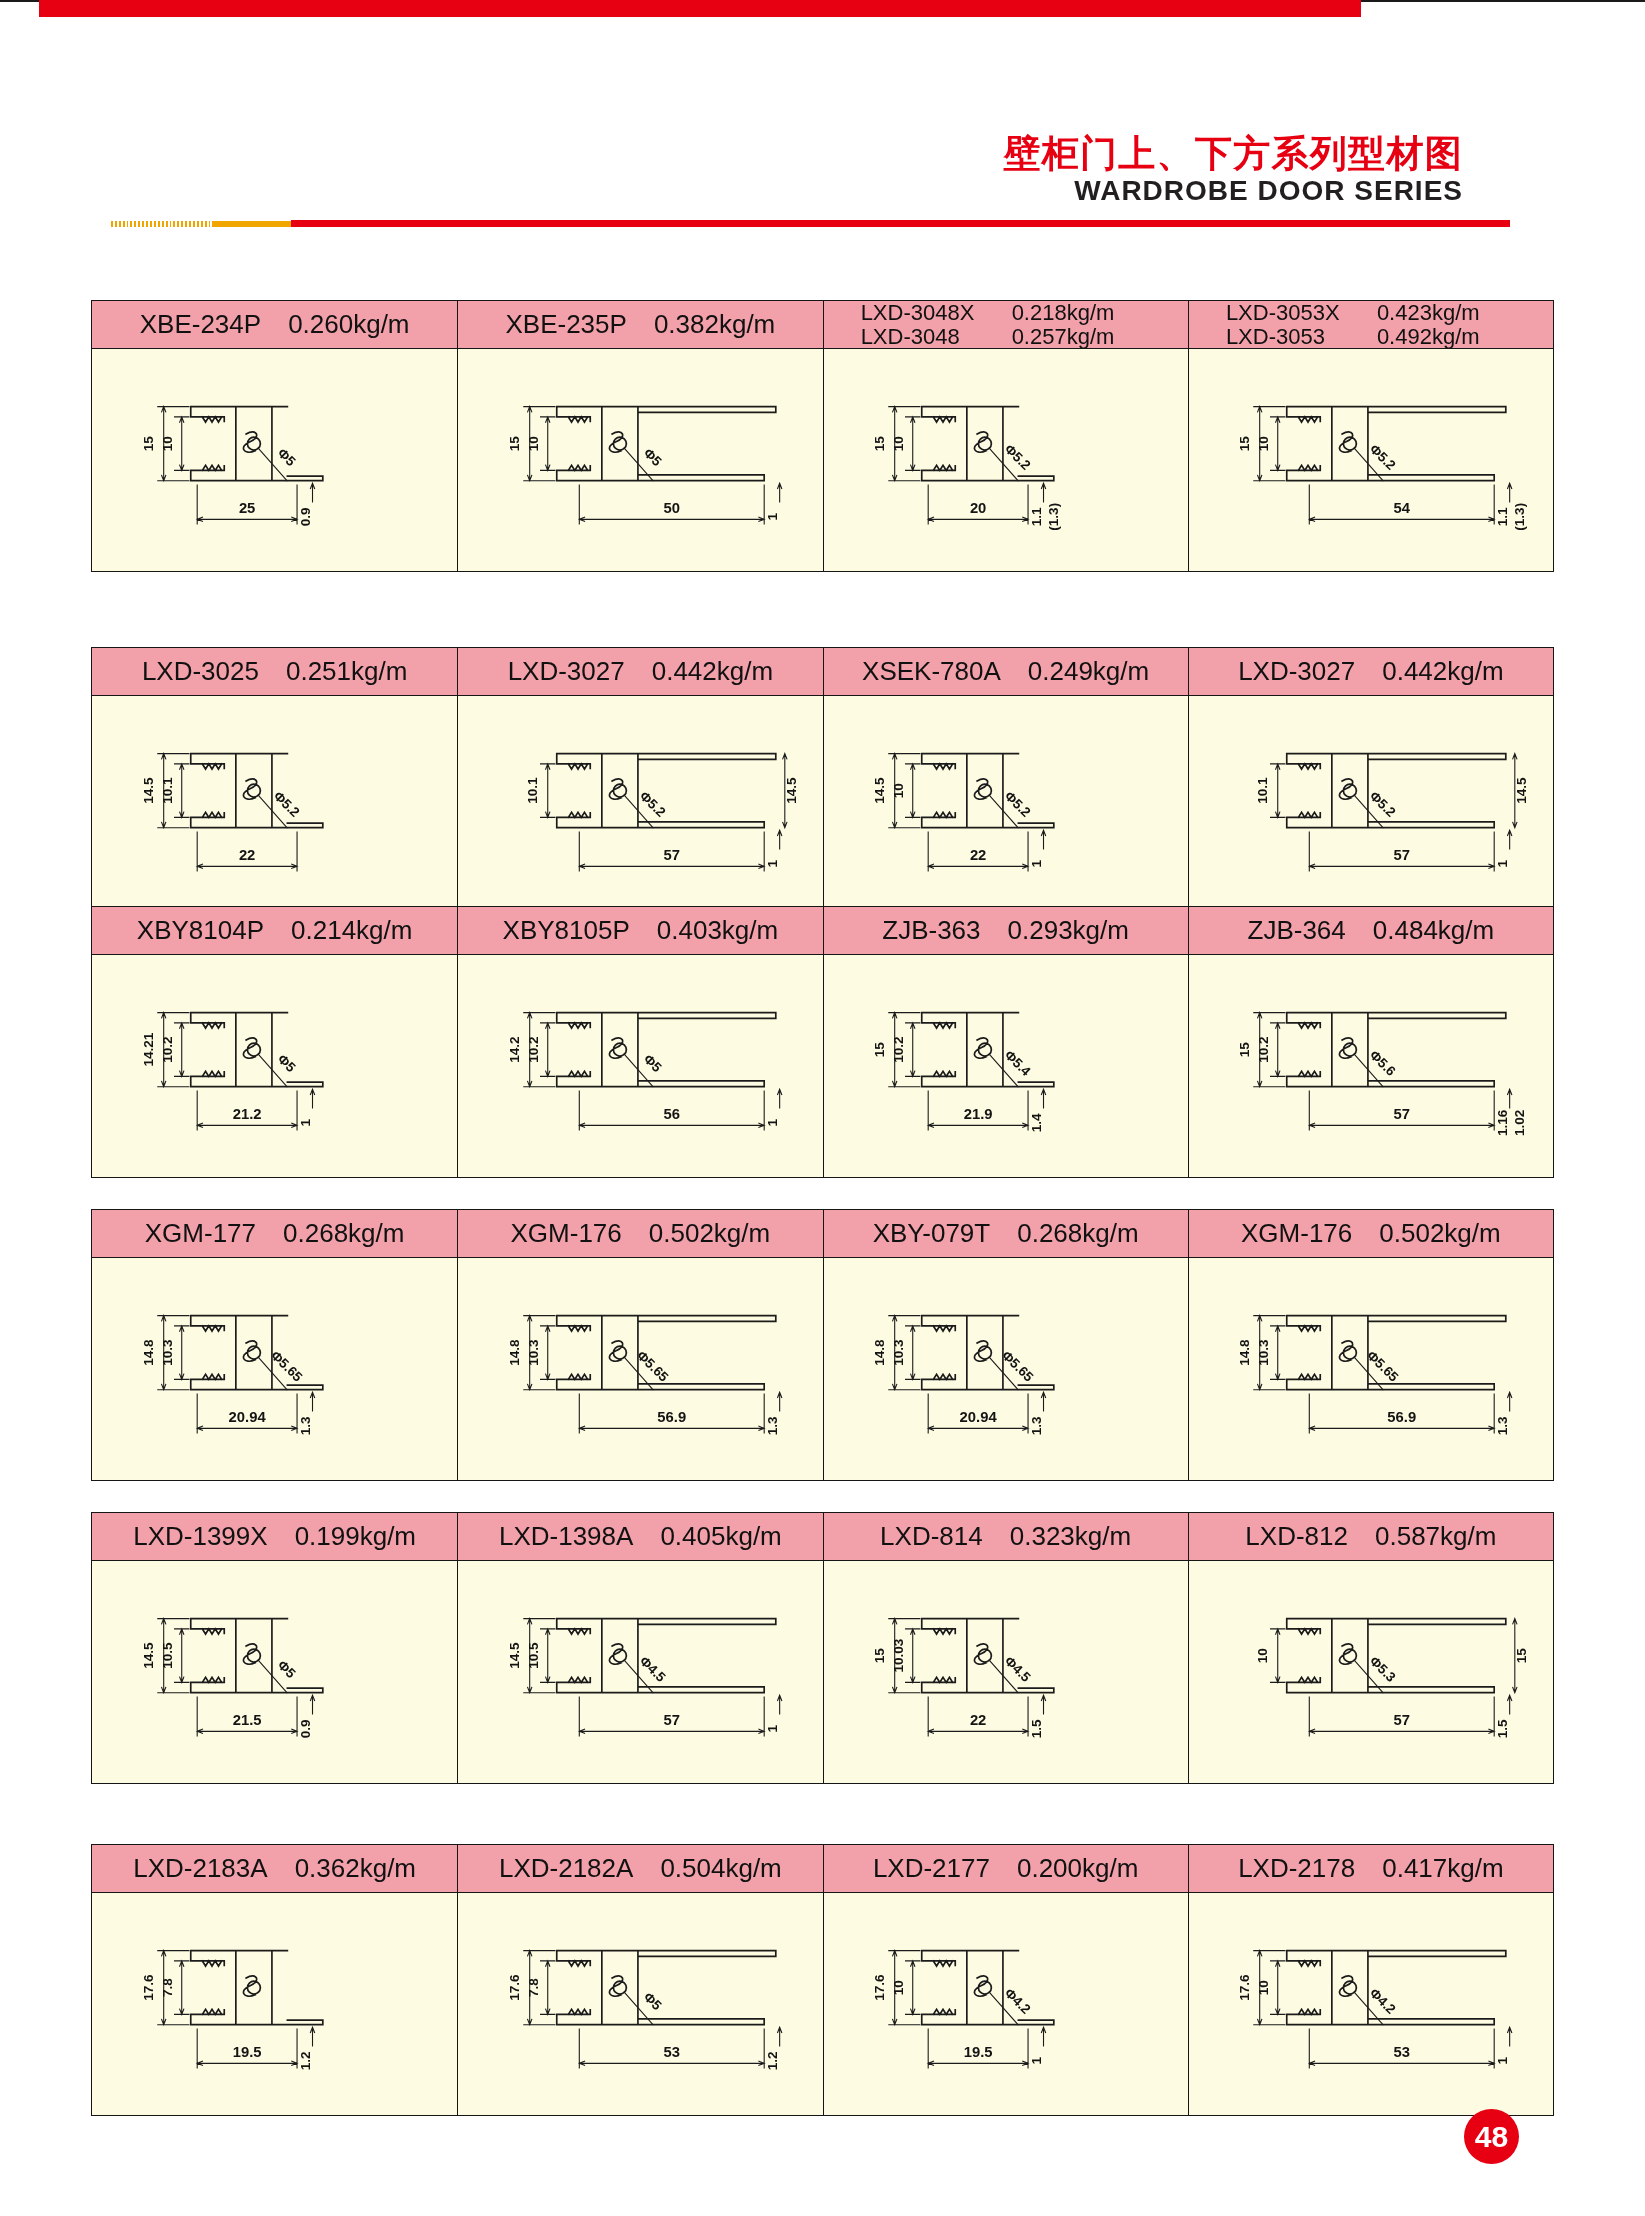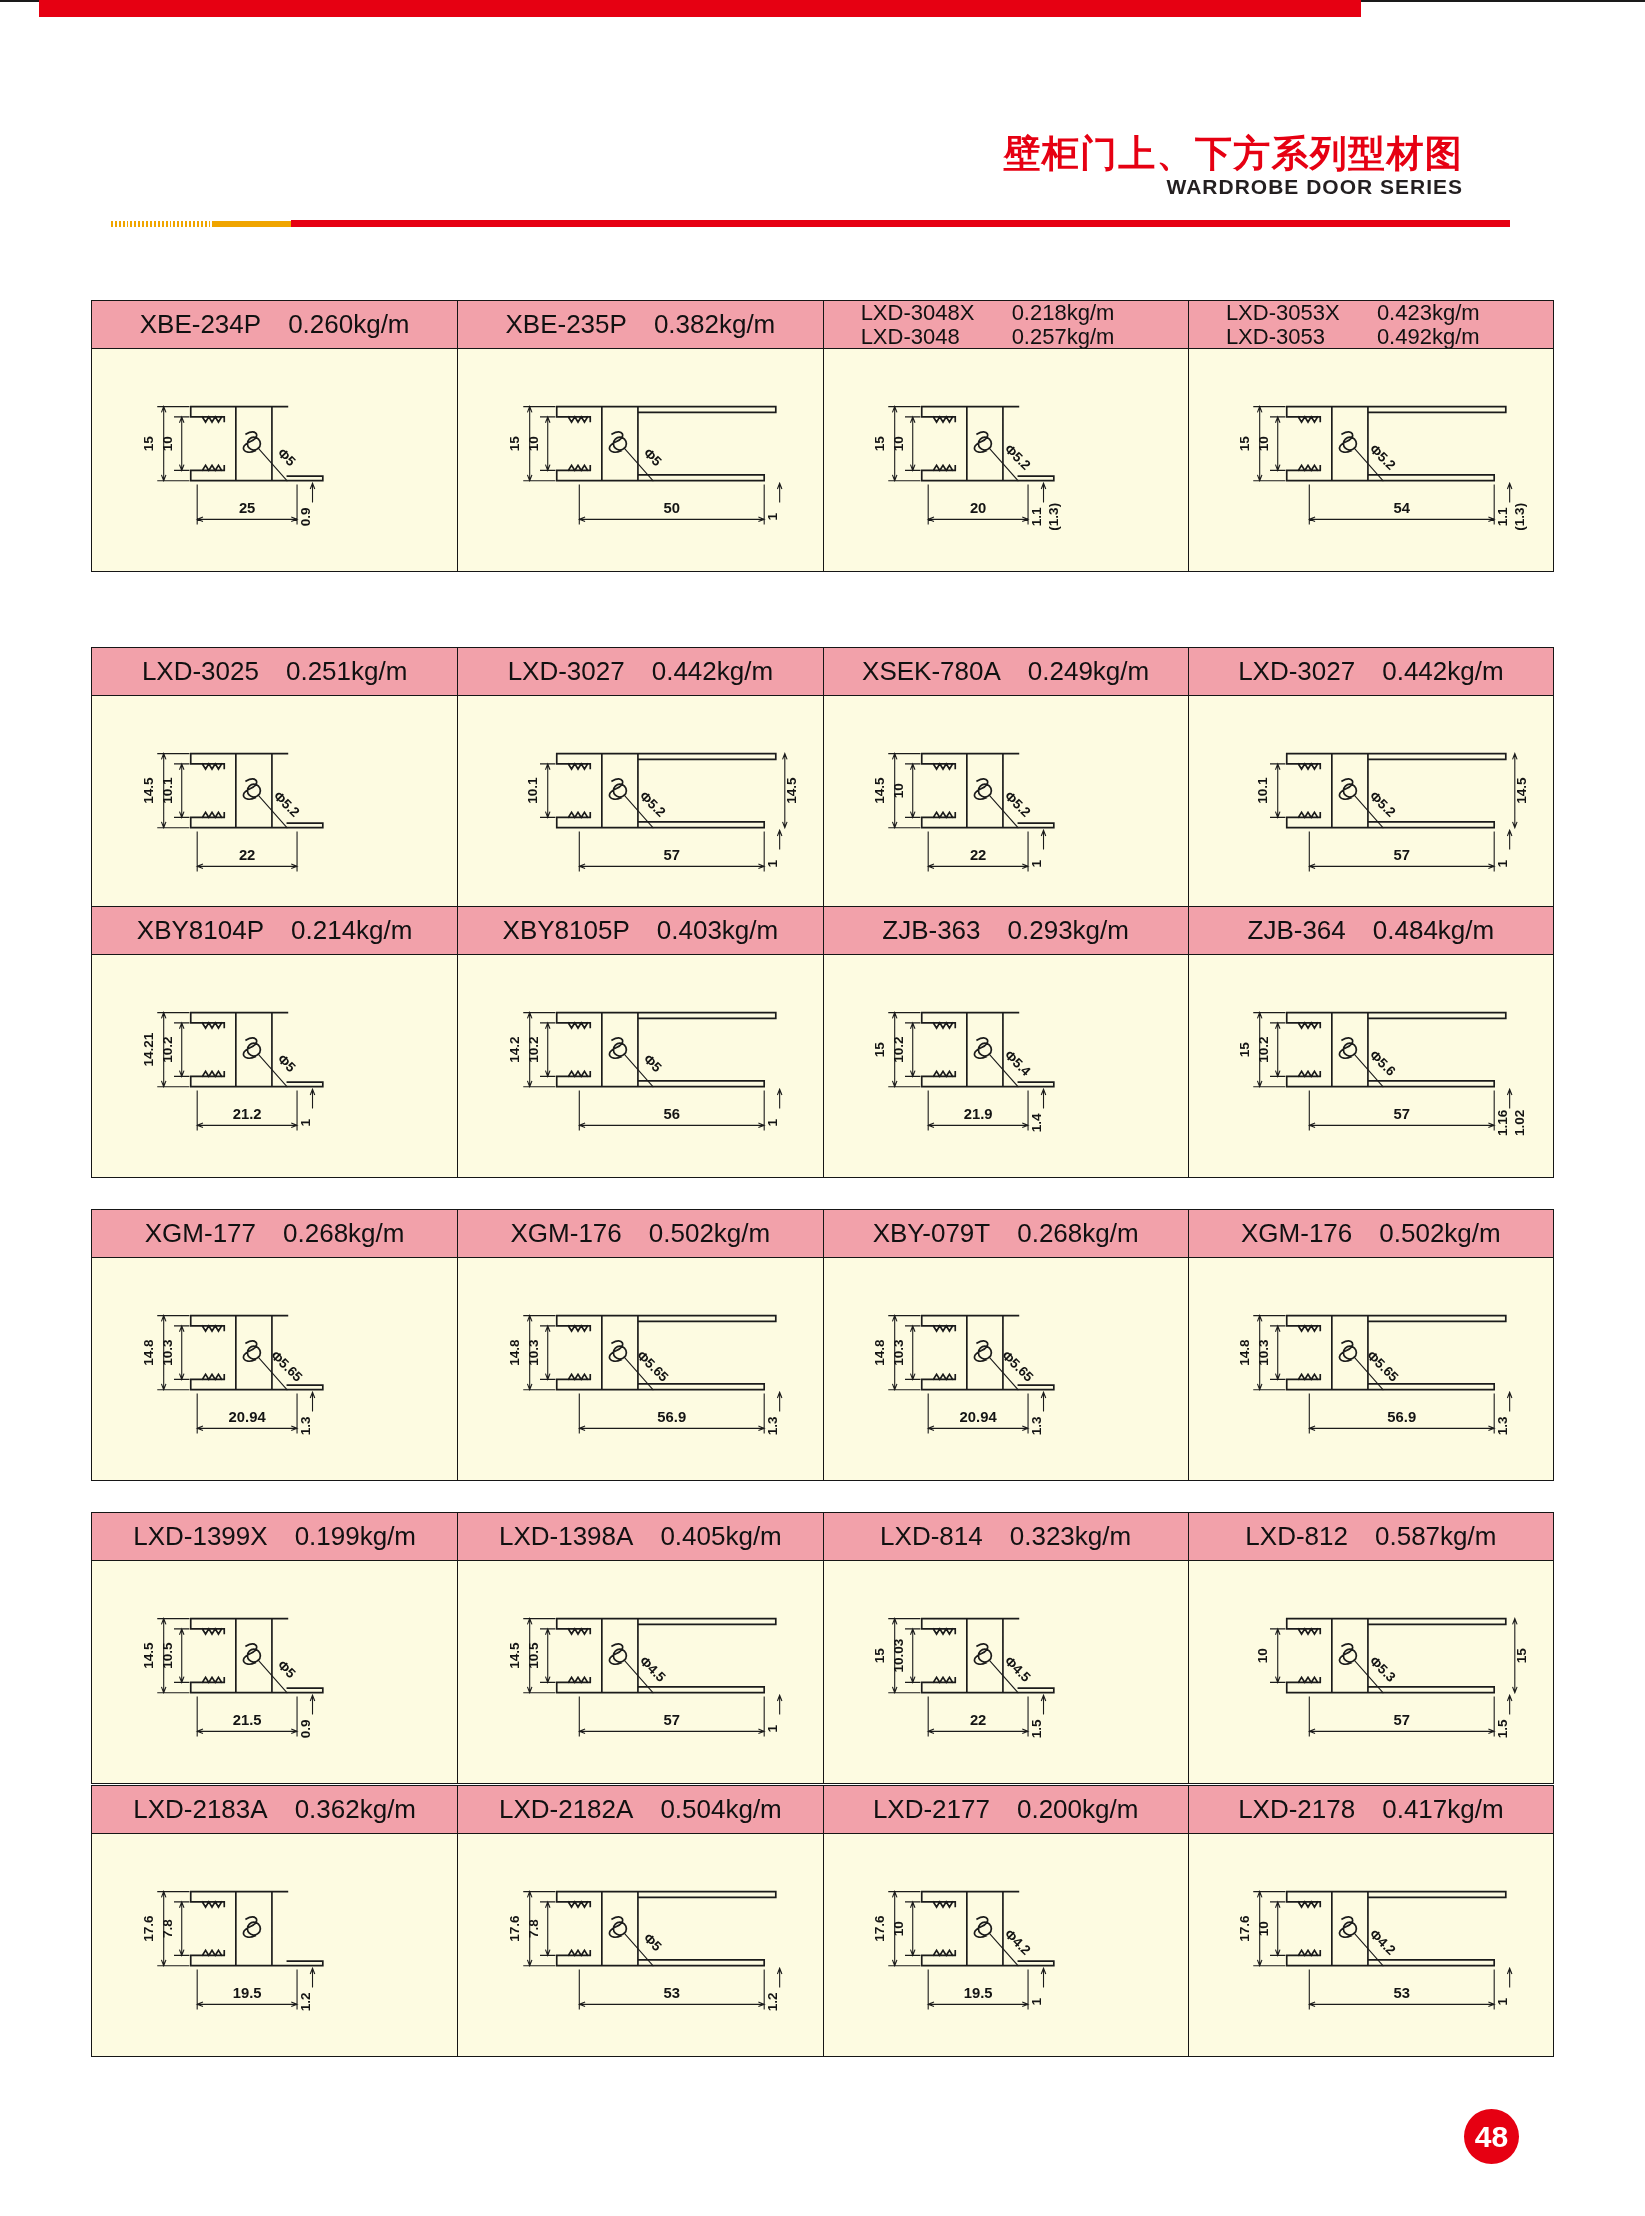--- a/index.html
+++ b/index.html
@@ -3,21 +3,21 @@
 <meta charset="utf-8">
 <style>
   :root{
     --red:#e60012; --yellow:#f0a500; --pink:#f2a1aa; --cream:#fdfbe1; --ink:#161616;
   }
   html,body{margin:0;padding:0;}
   body{width:1645px;height:2216px;background:#ffffff;font-family:"Liberation Sans",sans-serif;position:relative;}
   .hairline{position:absolute;left:0;top:0;width:1645px;height:1.9px;background:#1a1a1a;}
   .top-bar{position:absolute;left:39px;top:0;width:1322px;height:17.4px;background:var(--red);}
   .title-cn{position:absolute;right:182px;top:129px;font-size:37px;font-weight:900;color:var(--red);letter-spacing:1.3px;white-space:nowrap;}
-  .title-en{position:absolute;right:182px;top:175px;font-size:21px;font-weight:700;color:#231f20;letter-spacing:1px;white-space:nowrap;}
+  .title-en{position:absolute;right:182px;top:175px;font-size:28px;font-weight:700;color:#231f20;letter-spacing:1px;white-space:nowrap;}
   .deco-dash{position:absolute;left:111px;top:221px;width:103px;height:5.8px;
      background:repeating-linear-gradient(90deg,var(--yellow) 0 1.9px,#ffffff 1.9px 3.9px);}
   .deco-yellow{position:absolute;left:214px;top:221px;width:77px;height:5.8px;background:var(--yellow);}
   .deco-red{position:absolute;left:291px;top:220px;width:1219px;height:7px;background:var(--red);}
   #grid{position:absolute;left:91px;top:300px;width:1465px;height:1792px;}
   .row{position:absolute;left:0;width:1461px;height:270px;border:1.9px solid var(--ink);
        display:grid;grid-template-columns:repeat(4,1fr);background:var(--cream);}
   .cell{display:flex;flex-direction:column;min-width:0;}
   .cell + .cell{border-left:1.9px solid var(--ink);}
   .cell-header{height:47px;background:var(--pink);border-bottom:1.9px solid var(--ink);
@@ -522,21 +522,21 @@
             </g>
     <text class="dim" transform="translate(100,112.5) rotate(-90)" text-anchor="middle">10</text>
             <text class="dimb" x="308.5" y="220" text-anchor="middle">57</text>
             <text class="dim" transform="translate(501,112.5) rotate(-90)" text-anchor="middle">15</text>
             <text class="dim" transform="translate(472,226) rotate(-90)" text-anchor="middle">1.5</text>
             <text class="dim" transform="translate(274,138.5) rotate(44)" text-anchor="middle">Φ5.3</text>
   </svg>
         </div>
       </div>
     </div>
-    <div class="row" style="top: 1485px;">
+    <div class="row" style="top: 1544px;">
       <div class="cell">
         <div class="cell-header">
           <div class="model-line">
             <span class="m-name">LXD-2183A</span>
             <span class="m-weight">0.362kg/m</span>
           </div>
         </div>
         <div class="cell-body">
           <svg width="335" height="173" viewBox="0 0 520 268">
     <g fill="none" stroke="#1b1b1b" stroke-width="2.6" stroke-linecap="square">

